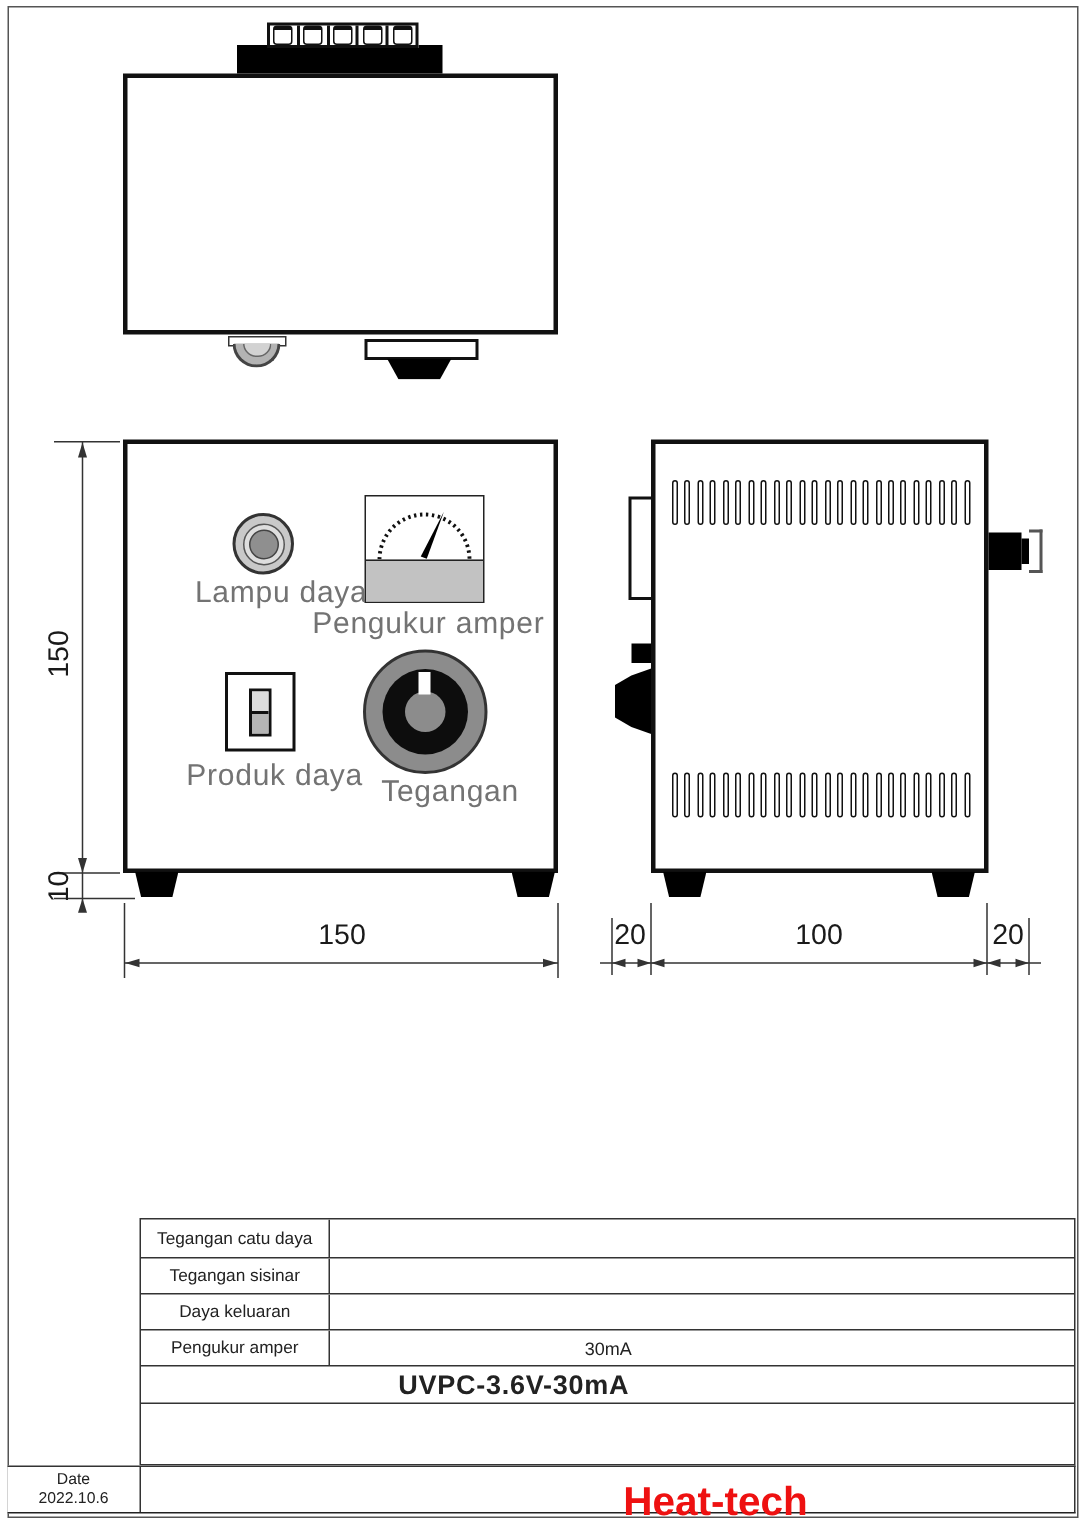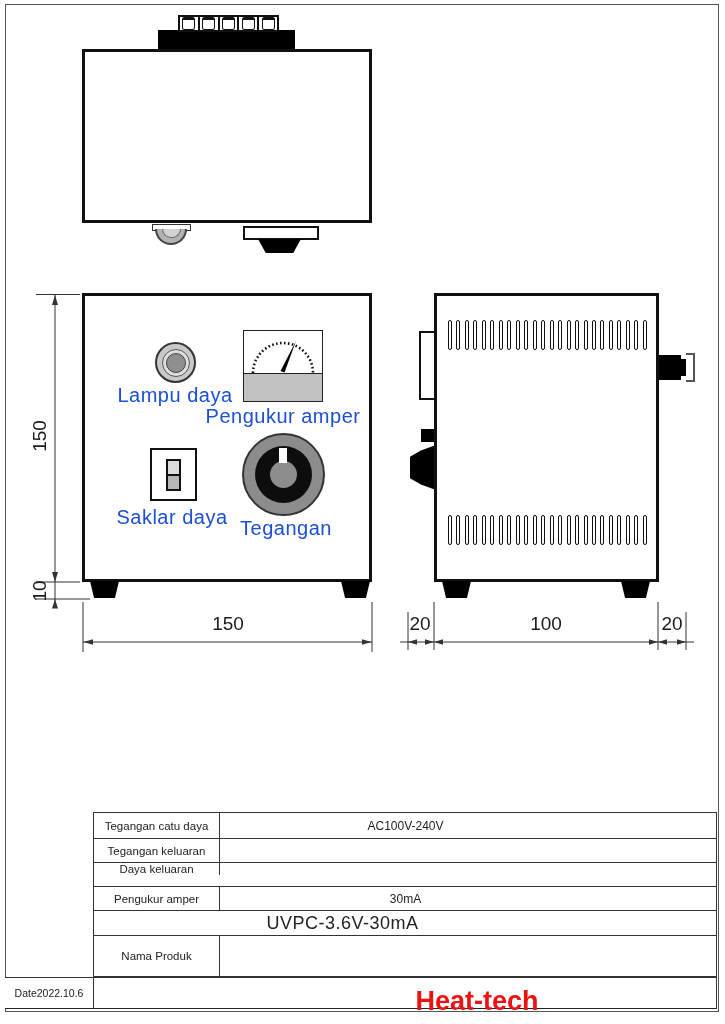--- a/index.html
+++ b/index.html
@@ -34,21 +34,21 @@
   .ammeter-low{position:absolute;left:0;right:0;bottom:0;height:27px;background:#c2c2c2;border-top:1.5px solid #222;}
   .switch{left:150px;top:448px;width:47px;height:53px;background:#fff;border:2.5px solid #111;
           display:flex;align-items:center;justify-content:center;}
   .rocker{width:15px;height:32px;border:2px solid #111;box-sizing:border-box;display:flex;flex-direction:column;}
   .rocker-top{flex:1;background:#dcdcdc;border-bottom:2.5px solid #111;}
   .rocker-bot{flex:1;background:#b5b5b5;}
   .knob-o{left:242px;top:433px;width:83px;height:83px;border-radius:50%;background:#8c8c8c;border:2px solid #333;}
   .knob-ring{left:255px;top:446px;width:57px;height:57px;border-radius:50%;background:#0d0d0d;}
   .knob-c{left:270px;top:461px;width:27px;height:27px;border-radius:50%;background:#8c8c8c;}
   .knob-notch{left:279px;top:448px;width:8px;height:15px;background:#fff;}
-  .fv-label{font-size:20px;letter-spacing:.5px;color:#1d4ed8;text-align:center;white-space:nowrap;}
+  .fv-label{font-size:20px;letter-spacing:.5px;color:#737373;text-align:right;white-space:nowrap;}
 
   
   .sv-rect{left:434px;top:293px;width:225px;height:289px;background:#fff;border:3px solid #111;}
   .vent-row{display:flex;justify-content:space-between;width:199px;height:30px;}
   .vent-slot{width:4px;height:100%;border:1.3px solid #111;border-radius:3px;background:#fff;box-sizing:border-box;}
   .sv-amm{left:419px;top:331px;width:18px;height:69px;background:#fff;border:2px solid #111;}
   .sv-sw{left:421px;top:429px;width:15px;height:13px;background:#000;}
   .sv-knob{left:410px;top:445px;width:26px;height:45px;background:#000;
            clip-path:polygon(100% 0,100% 100%,42% 88%,0 74%,0 26%,42% 12%);}
   .sv-conn{left:658px;top:355px;width:23px;height:25px;background:#000;}
@@ -61,27 +61,27 @@
 
   
   .spec-table{left:93px;top:812px;width:624px;height:165px;border:1px solid #333;background:#fff;
               display:flex;flex-direction:column;}
   .spec-row{display:flex;overflow:hidden;}
   .spec-row + .spec-row{border-top:1px solid #333;}
   .spec-label{width:125px;border-right:1px solid #333;display:flex;align-items:center;justify-content:center;
               font-size:11.5px;color:#222;text-align:right;}
   .spec-value{flex:1;display:flex;align-items:center;justify-content:center;padding-right:125px;
               font-size:12px;color:#222;text-align:center;}
-  .row-model .spec-value{font-size:18px;letter-spacing:.5px;}
+  .row-model .spec-value{font-size:18px;letter-spacing:.5px;font-weight:bold;}
   .row-product .spec-value{font-size:14px;line-height:20px;}
 
   
   .title-row{left:5px;top:977px;width:712px;height:32px;border-top:1px solid #333;border-bottom:1.5px solid #222;
              border-right:1px solid #333;display:flex;background:#fff;}
-  .date-cell{width:88px;border-right:1px solid #333;display:flex;align-items:center;
+  .date-cell{width:88px;border-right:1px solid #333;display:flex;flex-direction:column;align-items:center;
              justify-content:center;font-size:10.5px;line-height:13px;color:#222;}
   .brand-cell{flex:1;display:flex;align-items:center;justify-content:center;padding-left:144px;}
   .brand{font-size:27px;font-weight:bold;letter-spacing:0px;}
 </style>
 </head>
 <body>
 
 <div class="page">
   <div class="abs sheet-border"></div>
 
@@ -132,21 +132,21 @@
       <div class="ammeter-low"></div>
     </div>
     <div class="abs fv-label" style="left:203px;top:405px;width:160px;">Pengukur amper</div>
 
     <div class="abs switch">
       <div class="rocker">
         <div class="rocker-top"></div>
         <div class="rocker-bot"></div>
       </div>
     </div>
-    <div class="abs fv-label" style="left:102px;top:506px;width:140px;">Saklar daya</div>
+    <div class="abs fv-label" style="left:102px;top:506px;width:140px;">Produk daya</div>
 
     <div class="abs knob-o"></div>
     <div class="abs knob-ring"></div>
     <div class="abs knob-c"></div>
     <div class="abs knob-notch"></div>
     <div class="abs fv-label" style="left:226px;top:517px;width:120px;">Tegangan</div>
   </div>
 
   <div>
     <div class="abs sv-amm"></div>
@@ -238,37 +238,35 @@
   <div class="abs dim rot" style="left:20px;top:425px;width:40px;">150</div>
   <div class="abs dim rot" style="left:22px;top:580px;width:36px;">10</div>
   <div class="abs dim" style="left:153px;top:613px;width:150px;">150</div>
   <div class="abs dim" style="left:396px;top:613px;width:48px;">20</div>
   <div class="abs dim" style="left:486px;top:613px;width:120px;">100</div>
   <div class="abs dim" style="left:648px;top:613px;width:48px;">20</div>
 
   <div class="abs spec-table" id="spec-table">
       <div class="spec-row" style="height: 25px;">
         <div class="spec-label">Tegangan catu daya</div>
-        <div class="spec-value">AC100V-240V</div>
       </div>
       <div class="spec-row" style="height: 23px;">
-        <div class="spec-label">Tegangan keluaran</div>
-      </div>
-      <div class="spec-row" style="height: 23px; flex-direction: column;">
+        <div class="spec-label">Tegangan sisinar</div>
+      </div>
+      <div class="spec-row" style="height: 23px;">
         <div class="spec-label">Daya keluaran</div>
       </div>
       <div class="spec-row" style="height: 23px;">
         <div class="spec-label">Pengukur amper</div>
         <div class="spec-value">30mA</div>
       </div>
       <div class="spec-row row-model" style="height: 24px;">
         <div class="spec-value">UVPC-3.6V-30mA</div>
       </div>
       <div class="spec-row row-product" style="height: auto; flex: 1 1 0%;">
-        <div class="spec-label">Nama Produk</div>
       </div>
     </div>
 
   <div class="abs title-row">
     <div class="date-cell">
       <span>Date</span>
       <span>2022.10.6</span>
     </div>
     <div class="brand-cell">
       <span class="brand" style="color: rgb(238, 17, 17); margin-top: 16px;">Heat-tech</span>

